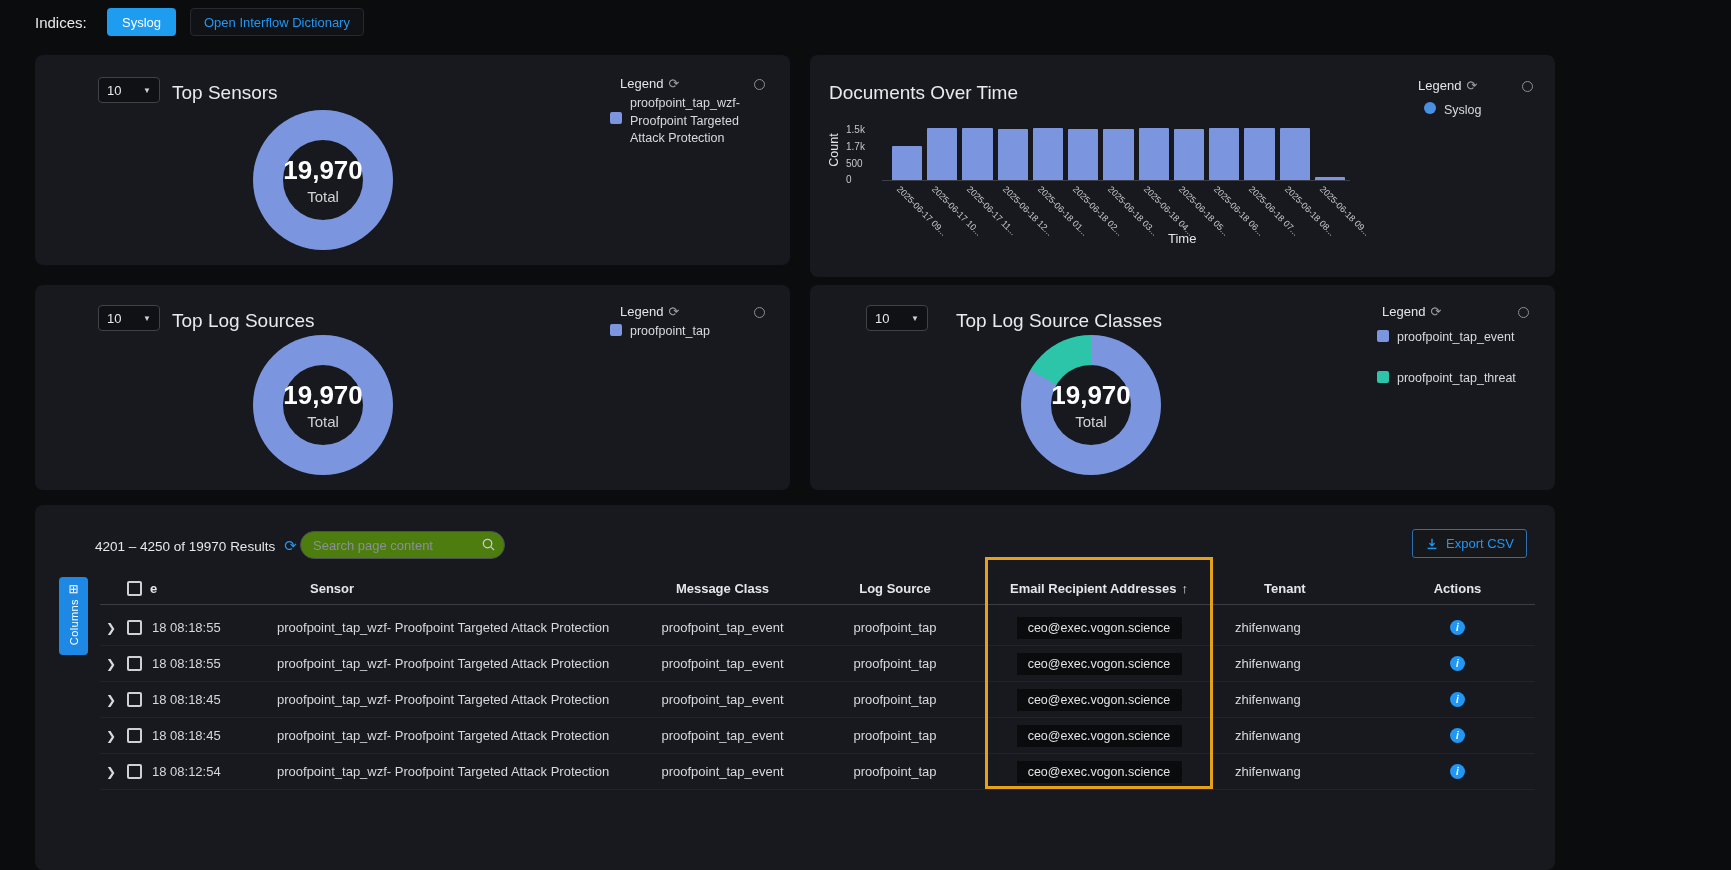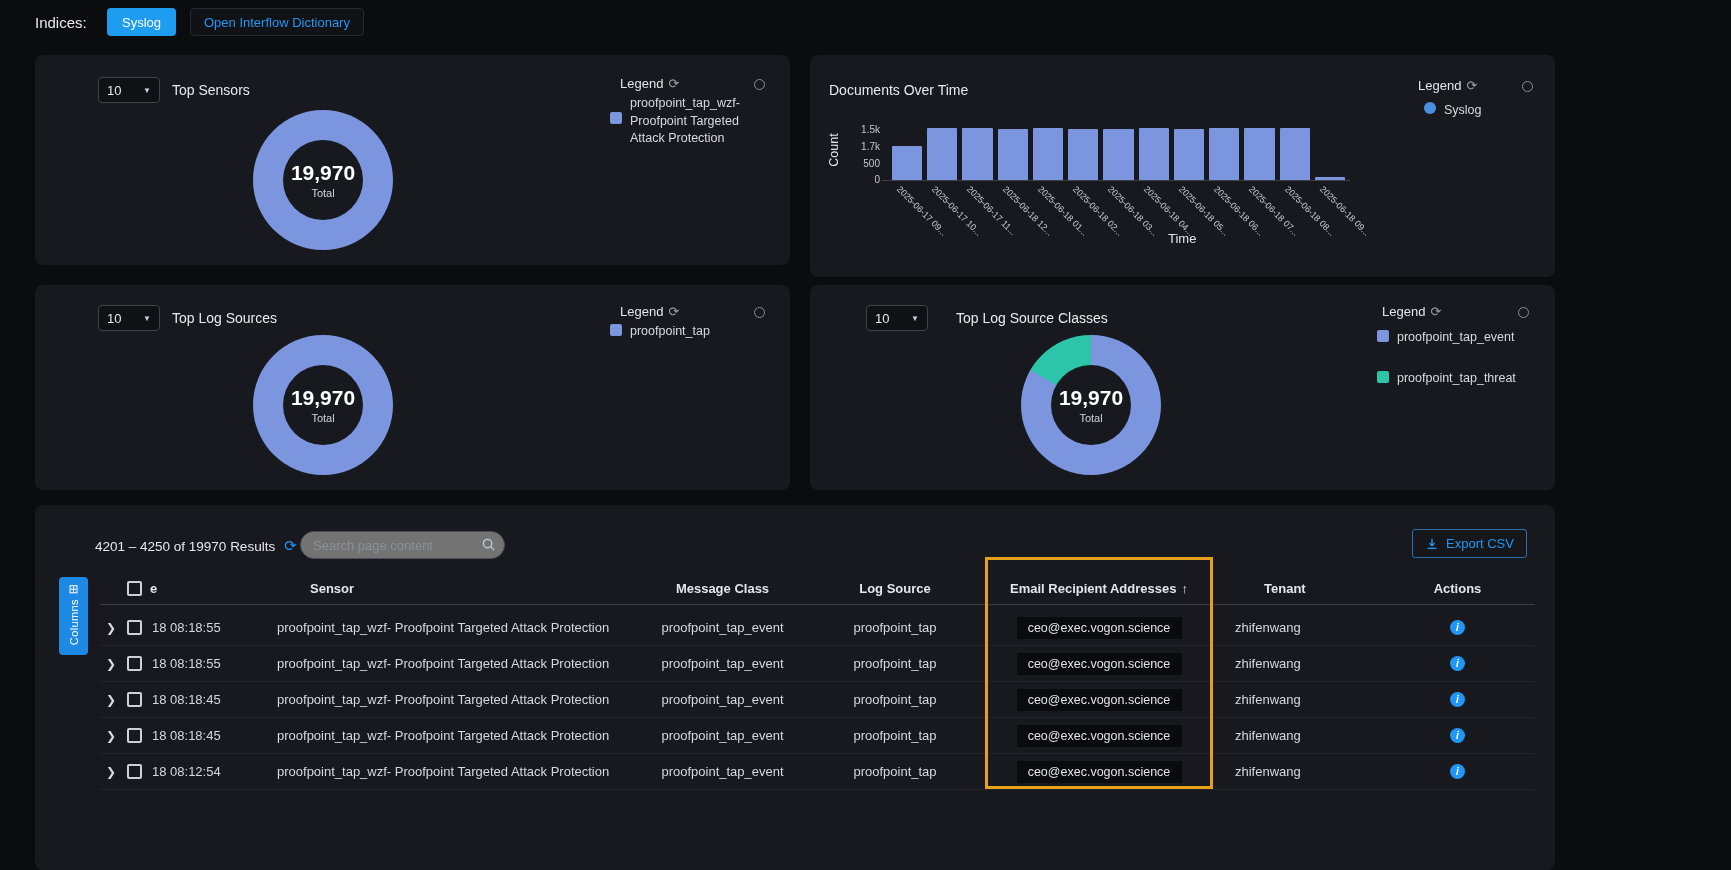--- a/index.html
+++ b/index.html
@@ -14,54 +14,54 @@
   .btn-syslog { position:absolute; left:107px; top:8px; height:28px; padding:0 15px; background:#1e9cf0;
     color:#fff; font-size:13px; border:none; border-radius:4px; display:flex; align-items:center; cursor:pointer; }
   .btn-dictionary { position:absolute; left:190px; top:8px; height:28px; padding:0 13px; background:#101215;
     color:#2196f3; font-size:13px; border:1px solid #26292f; border-radius:4px; display:flex; align-items:center; cursor:pointer; }
 
   
   .top-label { position:absolute; font-size:14px; color:#e6e8ea;margin-left:45px; }
   .select { position:absolute; width:62px; height:26px; background:#0f1114; border:1px solid #3e434a; border-radius:4px;
     display:flex; align-items:center; justify-content:space-between; padding:0 8px; font-size:13px; color:#e6e8ea; cursor:pointer; }
   .caret { font-size:8px; color:#cfd3d7; }
-  .panel-title { position:absolute; font-size:14px; color:#e8eaec; }
+  .panel-title { position:absolute; font-size:19px; color:#e8eaec; }
   .legend-title { position:absolute; display:flex; align-items:center; gap:5px; font-size:13px; color:#e3e5e8; }
   .legend-refresh { font-size:13px; color:#9aa0a6; cursor:pointer; }
   .ring-icon { position:absolute; width:11px; height:11px; border:1.5px solid #8a9097; border-radius:50%; cursor:pointer; }
   .legend-item { position:absolute; display:flex; align-items:flex-start; gap:8px; font-size:12.5px; color:#d8dadd; line-height:1.4; }
   .swatch { width:12px; height:12px; border-radius:2px; flex:0 0 auto; margin-top:1px; }
   .sw-mid { margin-top:17px; }
   .legend-dot { width:12px; height:12px; border-radius:50%; flex:0 0 auto; }
   .legend-text { max-width:138px; }
 
   
   .donut { position:absolute; width:140px; height:140px; border-radius:50%; }
   .hole { position:absolute; inset:30px; background:#17191e; border-radius:50%; }
   .donut-center { position:absolute; inset:0; display:flex; flex-direction:column; align-items:center; justify-content:center; gap:2px; }
-  .donut-total { font-size:21px; font-weight:700; color:#ffffff; }
-  .donut-total-label { font-size:11px; color:#cfd3d7; }
+  .donut-total { font-size:26px; font-weight:700; color:#ffffff; }
+  .donut-total-label { font-size:15px; color:#cfd3d7; }
 
   
   .y-axis-label { position:absolute; left:-6px; top:88px; width:60px; text-align:center; font-size:12.5px; color:#e3e5e8;
     transform:rotate(-90deg); }
-  .ytick { position:absolute; width:34px; text-align:right; font-size:10px; color:#c3c7cc; left:36px; }
+  .ytick { position:absolute; width:34px; text-align:left; font-size:10px; color:#c3c7cc; left:36px; }
   .axis-line { position:absolute; left:72px; top:125px; width:468px; height:1px; background:#3c4046; }
   .bars { position:absolute; left:80px; top:71px; width:458px; height:54px; }
   .bar { position:absolute; bottom:0; border-radius:1px 1px 0 0; cursor:pointer; }
   .xlabels { position:absolute; left:80px; top:129px; width:458px; height:78px; }
   .bar-xlabel { position:absolute; top:0; font-size:9px; color:#c6cad0; white-space:nowrap;
     transform:rotate(45deg); transform-origin:0 0; }
   .x-axis-label { position:absolute; left:358px; top:176px; font-size:13px; color:#e3e5e8; }
 
   
   .results-text { position:absolute; left:60px; top:32px; font-size:13.5px; color:#e6e8ea; display:flex; align-items:center; gap:9px; }
   .refresh-icon { color:#2196f3; font-size:15px; cursor:pointer; }
   .search-wrap { position:absolute; left:265px; top:26px; width:205px; height:28px; }
-  .search-wrap input { width:100%; height:100%; background:#737373; border:1px solid #4a4e55; border-radius:14px;
+  .search-wrap input { width:100%; height:100%; background:#4d7c0f; border:1px solid #4a4e55; border-radius:14px;
     color:#e6e8ea; font-size:13px; padding:0 30px 0 12px; outline:none; font-family:"Liberation Sans", sans-serif; }
   .search-wrap input::placeholder { color:#8a9097; }
   .search-wrap svg { position:absolute; right:9px; top:6px; }
   .btn-export { position:absolute; left:1377px; top:24px; height:29px; padding:0 12px; background:#15171b;
     border:1px solid #2f6fae; border-radius:3px; color:#2196f3; font-size:13px; display:flex; align-items:center; gap:7px; cursor:pointer; }
   .columns-btn { position:absolute; left:24px; top:72px; width:29px; height:78px; background:#1e88e5; border-radius:4px;
     display:flex; flex-direction:column; align-items:center; padding:6px 0; gap:4px; color:#fff; cursor:pointer; z-index:6; }
   .columns-btn .grid-glyph { font-size:12px; line-height:1; }
   .columns-btn .vtext { writing-mode:vertical-rl; transform:rotate(180deg); font-size:11px; letter-spacing:0.4px; }
 

